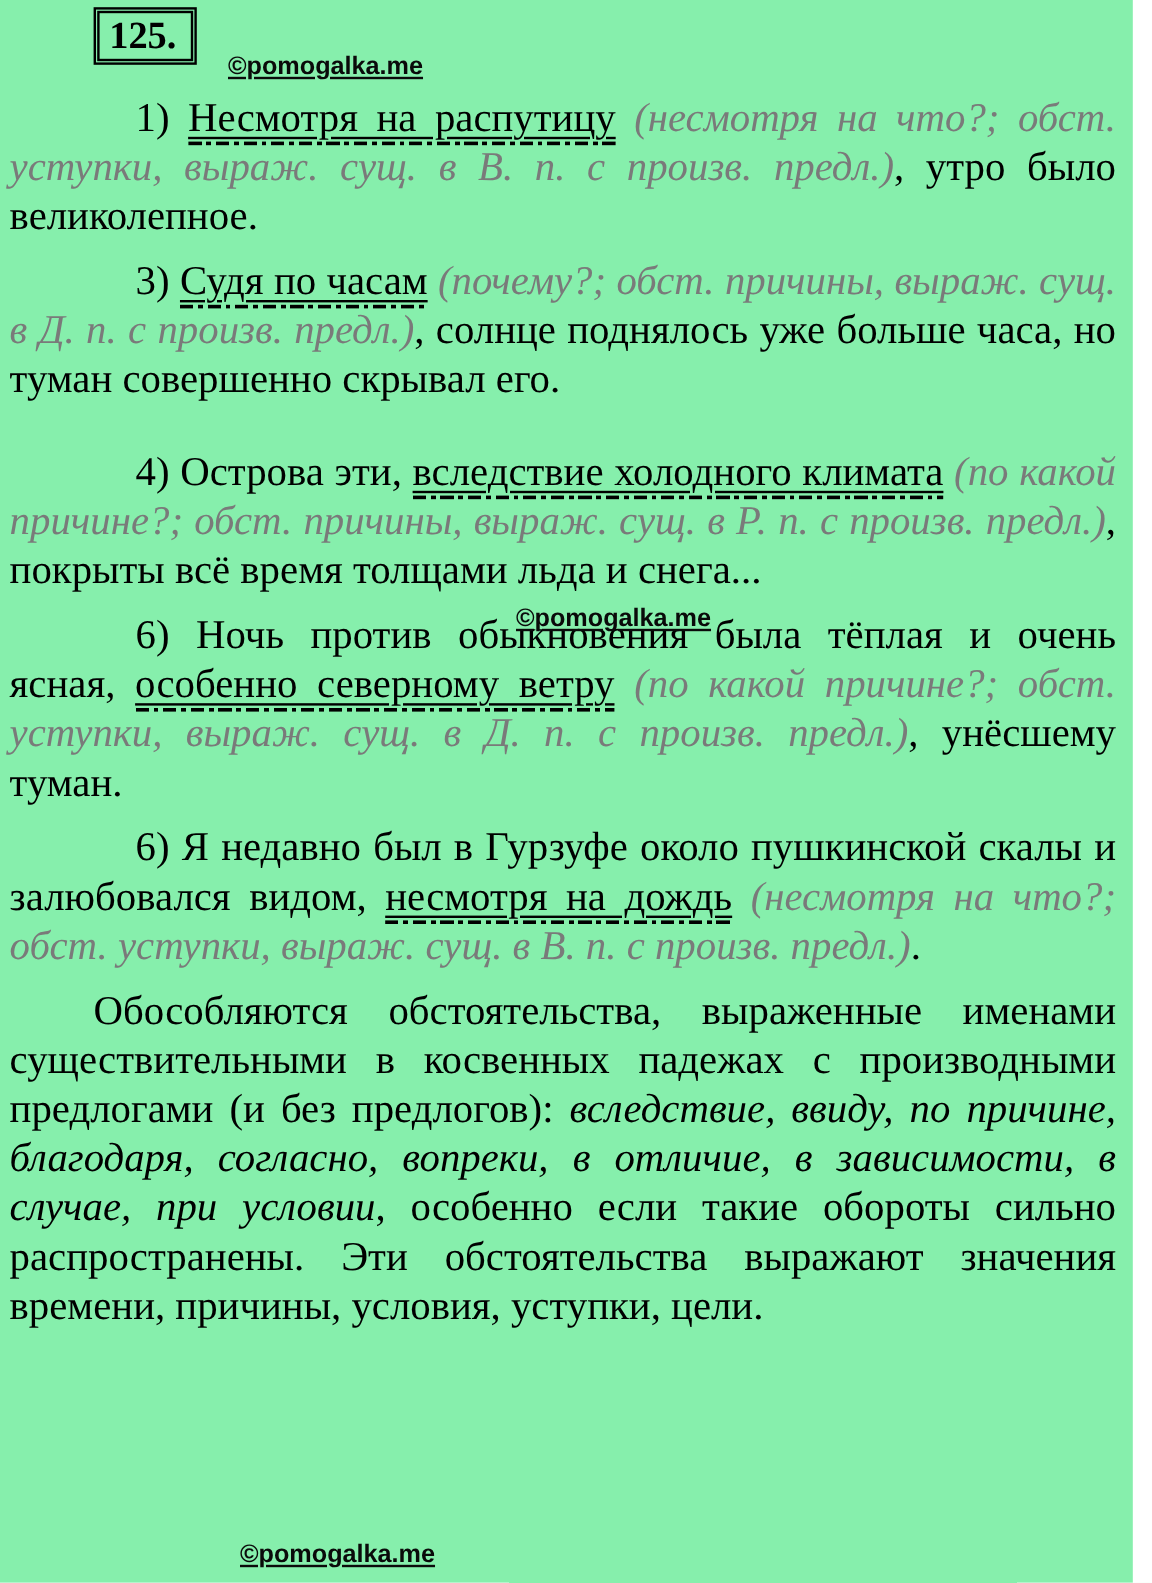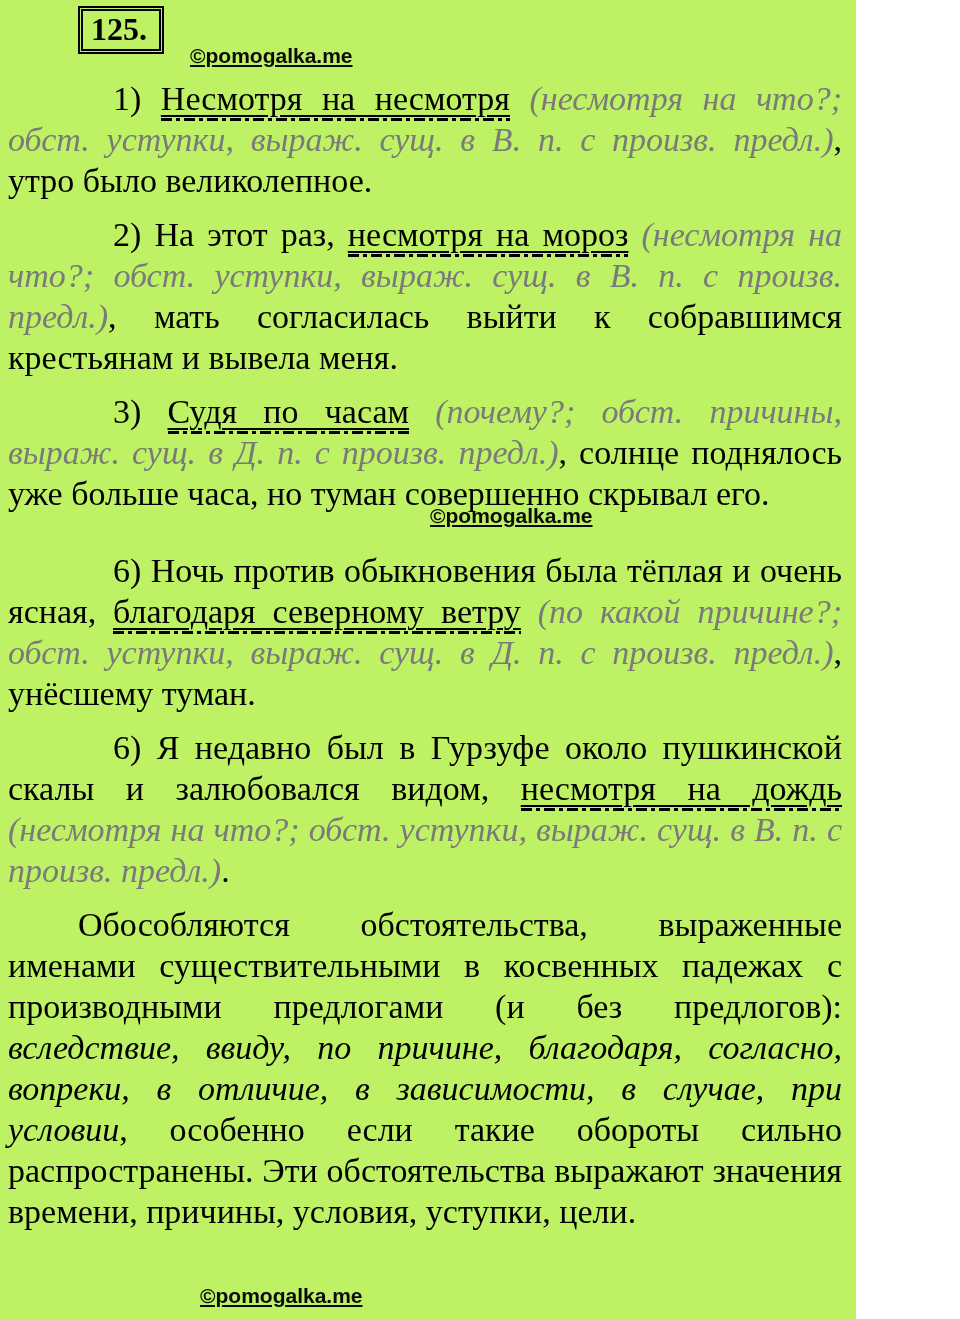--- a/index.html
+++ b/index.html
@@ -1,18 +1,18 @@
 <!DOCTYPE html>
 <html lang="ru"><head>
 <meta charset="utf-8">
 <style>
   html,body { margin:0; padding:0; background:#ffffff; }
   .page {
-    position:relative; width:856px; height:1319px; overflow:hidden;
-    background:#bef264; color:#000;
+    position:relative; width:944px; height:1319px; overflow:hidden;
+    background:#86efac; color:#000;
     font-family:"Liberation Serif", serif;
   }
   .content { padding:4px 14px 0 8px; }
 
   
   .badge {
     display:inline-block; margin:2px 0 0 70px;
     border:5px double #000;
     padding:0 12px 2px 8px;
     font-weight:bold; font-size:32px; line-height:36px;
@@ -57,24 +57,24 @@
   .wm2 { left:430px; top:504px; }
   .wm3 { left:200px; top:1284px; }
 </style>
 </head>
 <body>
 
 <div class="page">
   <div class="content">
     <span class="badge">125.</span>
     <div>
-        <p class="para para-item para-first"><span class="seg">1) </span><span class="seg phrase">Несмотря на несмотря</span><span class="seg"> </span><span class="seg ann">(несмотря на что?; обст. уступки, выраж. сущ. в В. п. с произв. предл.)</span><span class="seg">, утро было великолепное.</span></p>
-        <p class="para para-item"><span class="seg">2) На этот раз, </span><span class="seg phrase">несмотря на мороз</span><span class="seg"> </span><span class="seg ann">(несмотря на что?; обст. уступки, выраж. сущ. в В. п. с произв. предл.)</span><span class="seg">, мать согласилась выйти к собравшимся крестьянам и вывела меня.</span></p>
+        <p class="para para-item para-first"><span class="seg">1) </span><span class="seg phrase">Несмотря на распутицу</span><span class="seg"> </span><span class="seg ann">(несмотря на что?; обст. уступки, выраж. сущ. в В. п. с произв. предл.)</span><span class="seg">, утро было великолепное.</span></p>
         <p class="para para-item para-gap"><span class="seg">3) </span><span class="seg phrase">Судя по часам</span><span class="seg"> </span><span class="seg ann">(почему?; обст. причины, выраж. сущ. в Д. п. с произв. предл.)</span><span class="seg">, солнце поднялось уже больше часа, но туман совершенно скрывал его.</span></p>
-        <p class="para para-item"><span class="seg">6) Ночь против обыкновения была тёплая и очень ясная, </span><span class="seg phrase">благодаря северному ветру</span><span class="seg"> </span><span class="seg ann">(по какой причине?; обст. уступки, выраж. сущ. в Д. п. с произв. предл.)</span><span class="seg">, унёсшему туман.</span></p>
+        <p class="para para-item"><span class="seg">4) Острова эти, </span><span class="seg phrase">вследствие холодного климата</span><span class="seg"> </span><span class="seg ann">(по какой причине?; обст. причины, выраж. сущ. в Р. п. с произв. предл.)</span><span class="seg">, покрыты всё время толщами льда и снега...</span></p>
+        <p class="para para-item"><span class="seg">6) Ночь против обыкновения была тёплая и очень ясная, </span><span class="seg phrase">особенно северному ветру</span><span class="seg"> </span><span class="seg ann">(по какой причине?; обст. уступки, выраж. сущ. в Д. п. с произв. предл.)</span><span class="seg">, унёсшему туман.</span></p>
         <p class="para para-item"><span class="seg">6) Я недавно был в Гурзуфе около пушкинской скалы и залюбовался видом, </span><span class="seg phrase">несмотря на дождь</span><span class="seg"> </span><span class="seg ann">(несмотря на что?; обст. уступки, выраж. сущ. в В. п. с произв. предл.)</span><span class="seg">.</span></p>
         <p class="para para-final"><span class="seg">Обособляются обстоятельства, выраженные именами существительными в косвенных падежах с производными предлогами (и без предлогов): </span><span class="seg it">вследствие, ввиду, по причине, благодаря, согласно, вопреки, в отличие, в зависимости, в случае, при условии</span><span class="seg">, особенно если такие обороты сильно распространены. Эти обстоятельства выражают значения времени, причины, условия, уступки, цели.</span></p>
       </div>
   </div>
 
   <div class="wm wm1">©pomogalka.me</div>
   <div class="wm wm2">©pomogalka.me</div>
   <div class="wm wm3">©pomogalka.me</div>
 </div>
 

